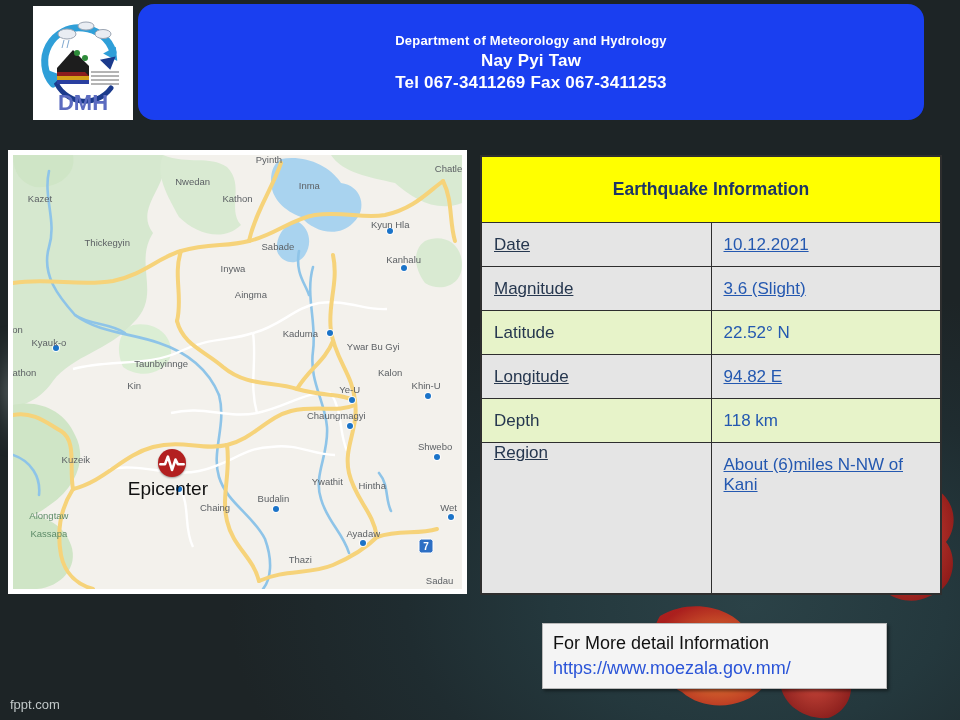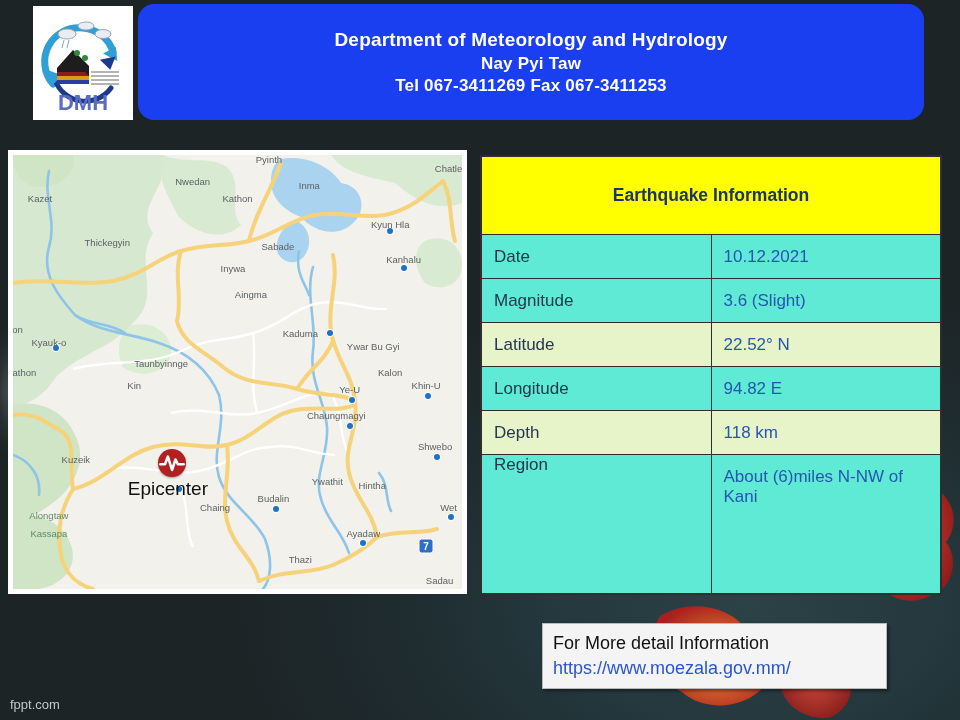--- a/index.html
+++ b/index.html
@@ -37,21 +37,21 @@
     background: #ffffff; overflow: hidden;
   }
   .header-bar {
     position: absolute; left: 138px; top: 4px; width: 786px; height: 116px;
     background: #1a3ff0;
     border-radius: 16px;
     display: flex; flex-direction: column; align-items: center; justify-content: center;
     padding-top: 2px;
   }
   .hdr-line { font-weight: bold; color: #ffffff; letter-spacing: .2px; line-height: 1.08; }
-  .hdr-1 { font-size: 19px; margin-bottom: 4px; }
+  .hdr-1 { font-size: 13px; margin-bottom: 4px; }
   .hdr-2 { font-size: 17px; color: #f6f22b; margin-bottom: 4px; }
   .hdr-3 { font-size: 17px; margin-bottom: 4px; }
   .hdr-4 { font-size: 17px; }
 
   
   .map-frame {
     position: absolute; left: 8px; top: 150px; width: 459px; height: 444px;
     background: #ffffff; padding: 5px;
   }
   .map { position: relative; width: 100%; height: 100%; overflow: hidden; background: #f2efe9; }
@@ -86,26 +86,26 @@
   }
 
   
   .table-wrap {
     position: absolute; left: 480px; top: 155px; width: 462px; height: 440px;
     border: 1px solid #2e2e2e; background: #c9e08e;
   }
   .tbl { width: 100%; height: 100%; border-collapse: collapse; table-layout: fixed; }
   .tbl td { border: 1px solid #2e2e2e; padding: 0 12px; vertical-align: middle; }
   .thead-cell {
-    background: #ffff00; text-align: center; height: 78px;
+    background: #ffff00; text-align: center; height: 66px;
     font-size: 17.5px; font-weight: bold; color: #1d3565;
   }
   .lbl { width: 137px; font-size: 17px; color: #26374f; }
   .val { font-size: 17px; color: #2458b0; }
-  .r-date td, .r-mag td, .r-lon td, .r-region td { background: #5eead4; }
+  .r-date td, .r-mag td, .r-lon td, .r-region td { background: #e5e5e5; text-decoration: underline; }
   .r-time td, .r-lat td, .r-depth td { background: #e7f3c9; }
   .r-date td, .r-time td, .r-mag td, .r-lat td, .r-lon td, .r-depth td { height: 44px; }
 
   
   .more-box {
     position: absolute; left: 542px; top: 623px; width: 345px; height: 66px;
     background: #f4f4f4; border: 1px solid #b9b9b9;
     box-shadow: 2px 2px 3px rgba(0,0,0,.45);
     padding: 6px 10px 0 10px;
   }

